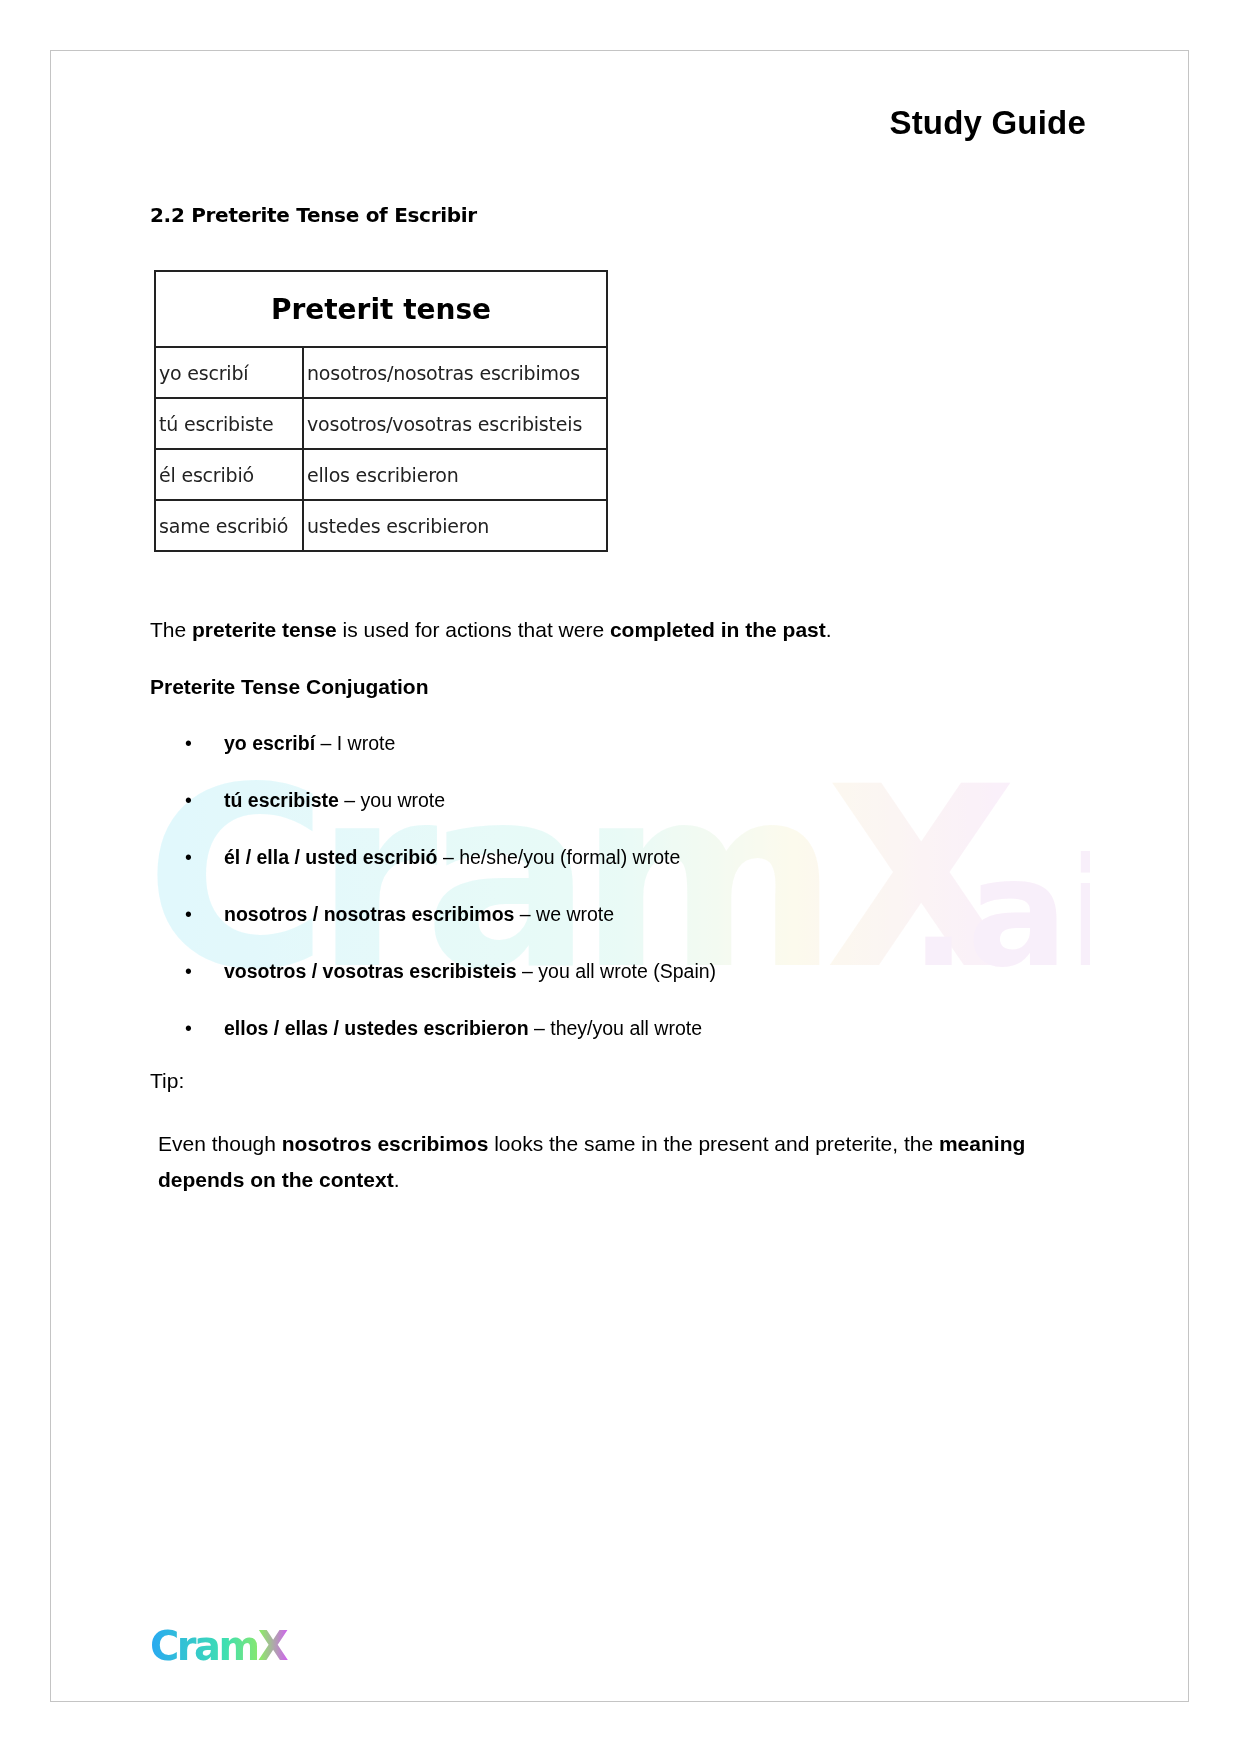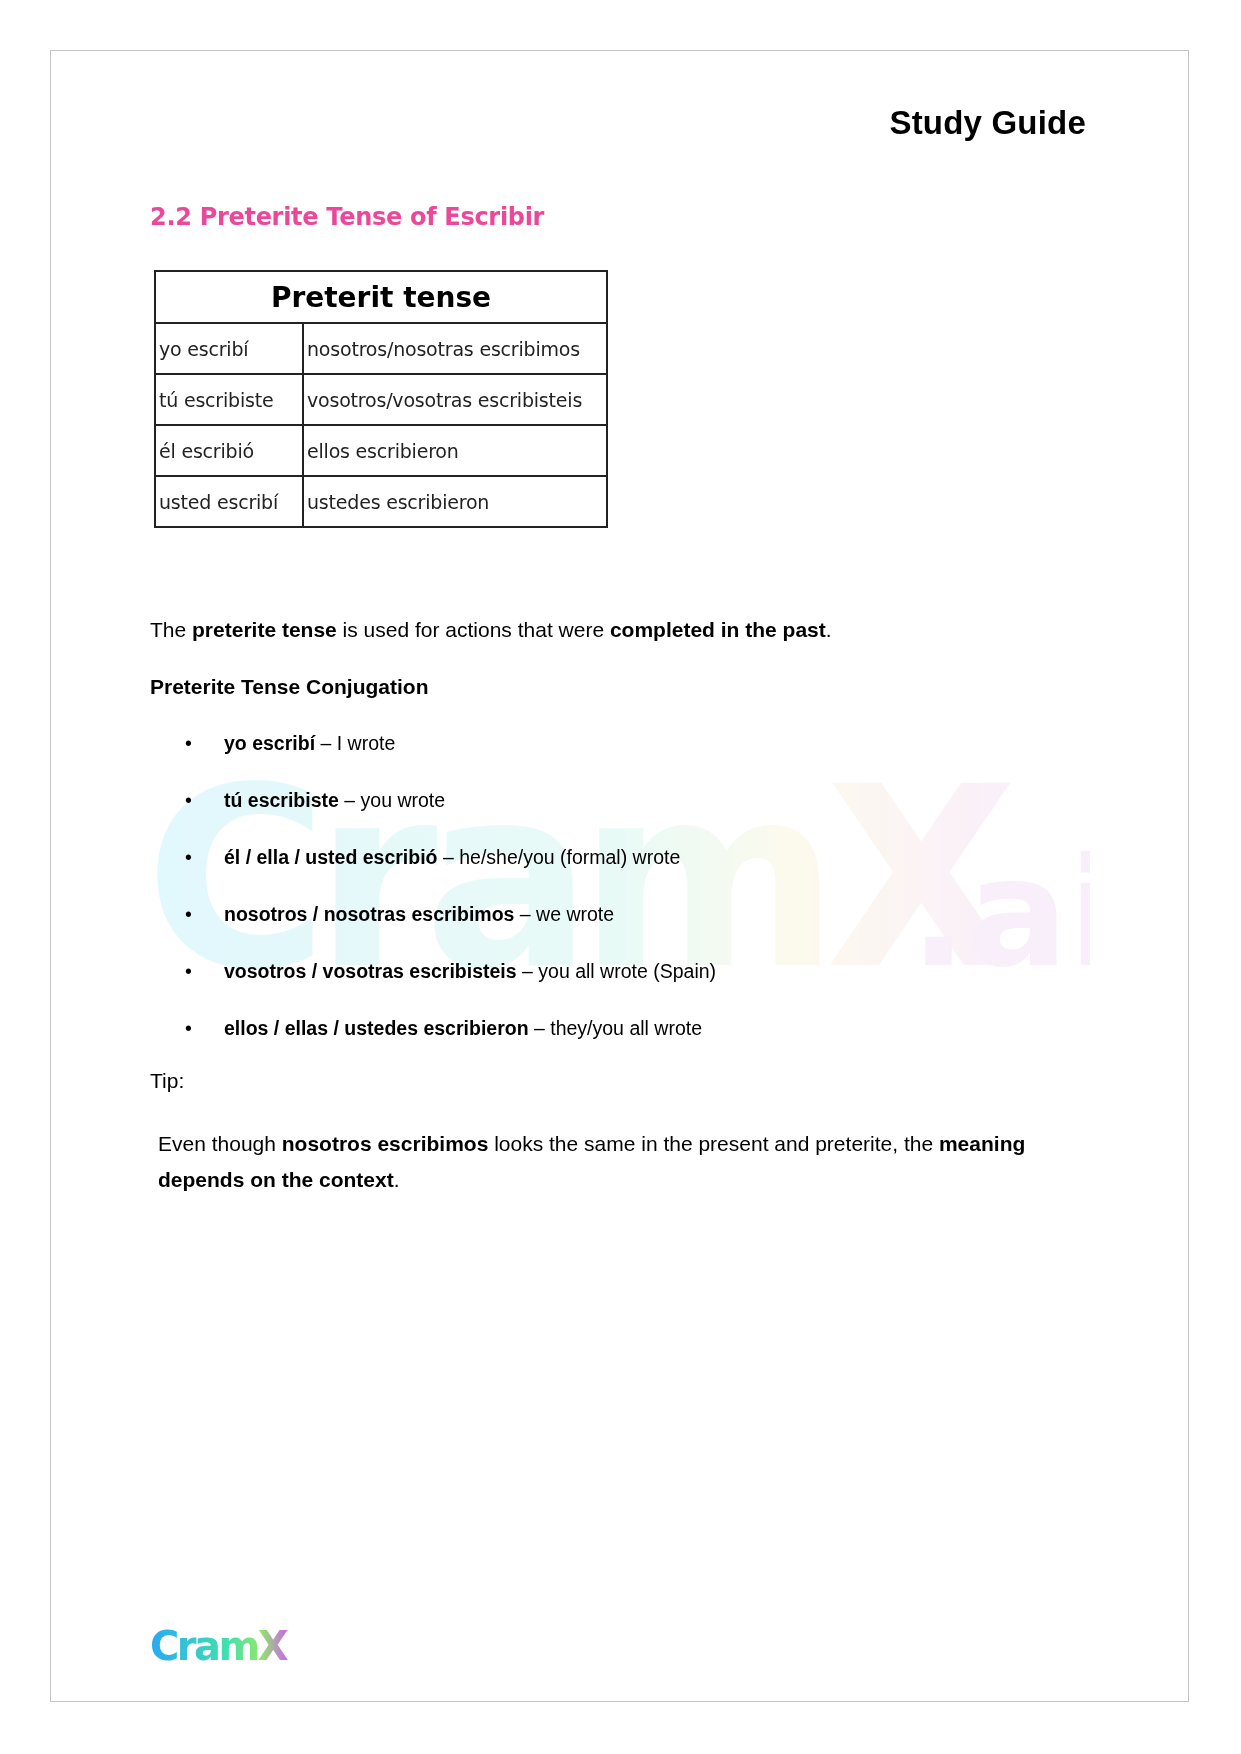--- a/index.html
+++ b/index.html
@@ -1,21 +1,21 @@
 <!DOCTYPE html>
 <html><head>
   <meta charset="utf-8">
   <style>
     html, body { margin: 0; padding: 0; background: #ffffff; }
     body { width: 1241px; height: 1754px; position: relative; font-family: "Liberation Sans", sans-serif; color: #000; overflow: hidden; }
     .page { position: absolute; left: 50px; top: 50px; width: 1139px; height: 1652px; border: 1.5px solid #c4c4c4; box-sizing: border-box; background: #fff; }
     .doc-header { position: absolute; top: 104px; right: 155px; font-size: 33px; font-weight: bold; letter-spacing: 0.2px; }
-    .section-title { position: absolute; left: 150px; top: 203px; font-family: "DejaVu Sans", sans-serif; font-size: 24px; font-weight: bold; color: #ec4899; letter-spacing: -0.3px; }
+    .section-title { position: absolute; left: 150px; top: 203px; font-family: "DejaVu Sans", sans-serif; font-size: 20px; font-weight: bold; color: #000000; letter-spacing: -0.3px; }
     .conj-table { position: absolute; left: 154px; top: 270px; width: 454px; border-collapse: collapse; font-family: "DejaVu Sans", sans-serif; }
-    .conj-table th { height: 50px; border: 2px solid #222; font-size: 28px; font-weight: bold; text-align: center; padding: 0; }
+    .conj-table th { height: 50px; border: 2px solid #222; font-size: 28px; font-weight: bold; text-align: center; padding: 12px; }
     .conj-table td { height: 49px; border: 2px solid #222; font-size: 19px; padding: 0 0 0 3px; color: #222; white-space: nowrap; letter-spacing: -0.2px; }
     .conj-table td.col1 { width: 143px; }
     .body-text { position: absolute; left: 150px; font-size: 21px; line-height: 36px; }
     .intro { top: 612px; }
     .subheading { top: 669px; font-weight: bold; }
     .bullet-list { position: absolute; left: 150px; top: 725px; margin: 0; padding: 0; list-style: none; font-size: 19.5px; }
     .bullet-list li { height: 57px; position: relative; padding-left: 74px; line-height: 36px; }
     .bullet-list .dot { position: absolute; left: 35px; top: 0; }
     .tip { top: 1063px; }
     .tip-body { top: 1118px; width: 900px; }
@@ -58,21 +58,21 @@
     </tr>
     <tr>
       <td class="col1">tú escribiste</td>
       <td>vosotros/vosotras escribisteis</td>
     </tr>
     <tr>
       <td class="col1">él escribió</td>
       <td>ellos escribieron</td>
     </tr>
     <tr>
-      <td class="col1">usted escribí</td>
+      <td class="col1">same escribió</td>
       <td>ustedes escribieron</td>
     </tr>
   </tbody>
 </table>
 
 <p class="body-text intro" style="margin:0;">
   <span>The </span><b>preterite tense</b><span> is used for actions that were </span><b>completed in the past</b><span>.</span>
 </p>
 
 <p class="body-text subheading" style="margin:0;">Preterite Tense Conjugation</p>

